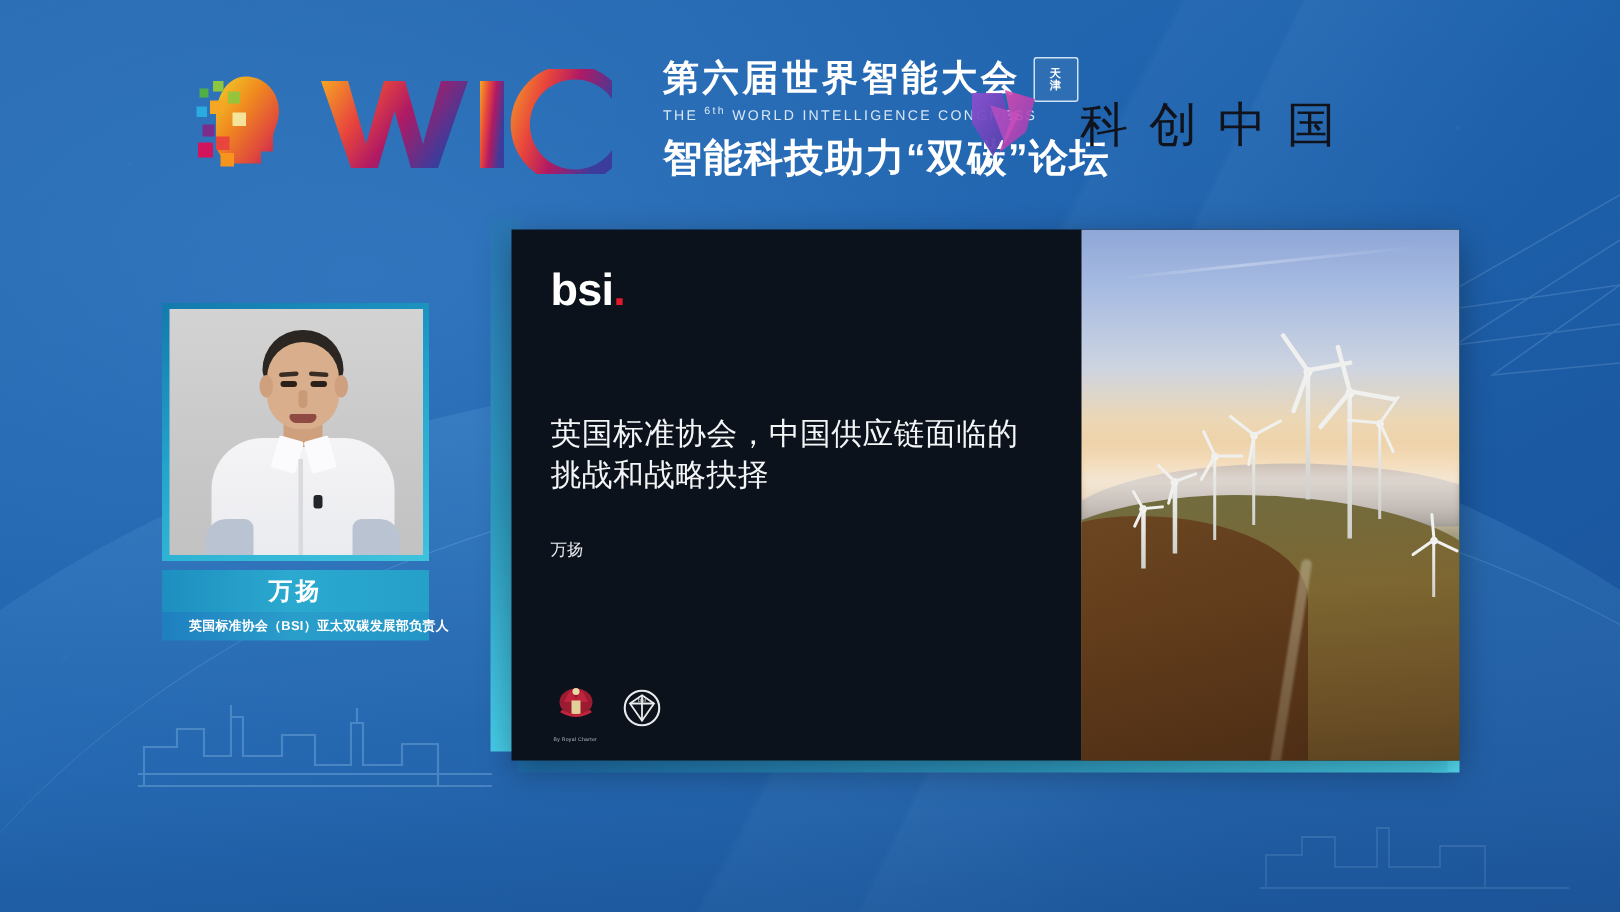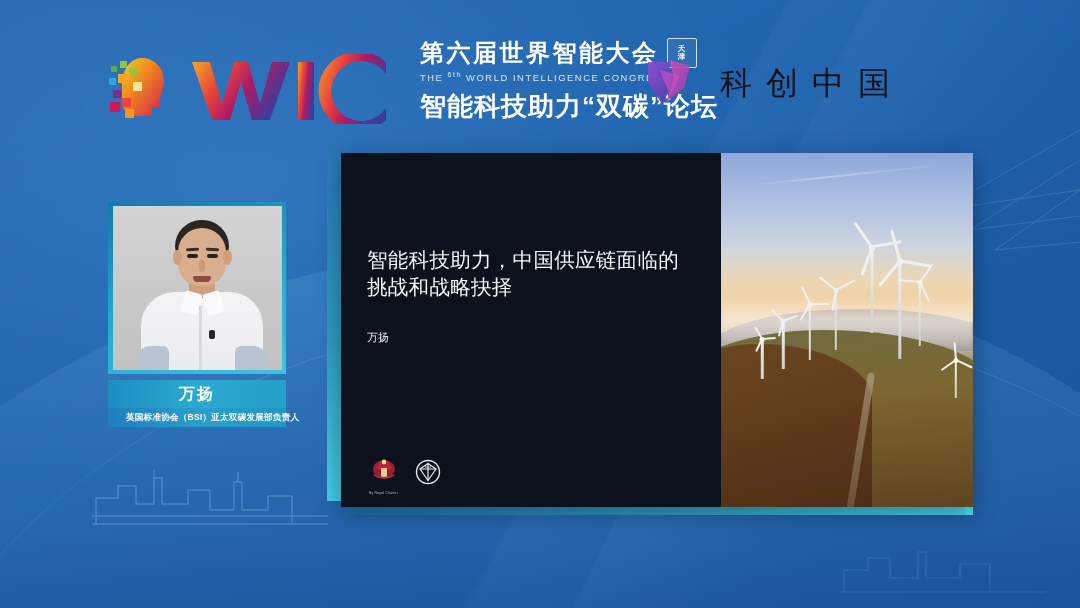--- a/index.html
+++ b/index.html
@@ -66,22 +66,22 @@
   }
 
   
   .header {
     position: absolute; left: 0; top: 0;
     width: 1080px; height: 150px;
     display: flex; align-items: center;
     z-index: 6;
   }
   .wic-block {
-    position: absolute; left: 108px; top: 38px;
-    display: flex; align-items: flex-end; gap: 16px;
+    position: absolute; left: 130px; top: 38px;
+    display: flex; align-items: center; gap: 16px;
   }
   .wic-mark { width: 66px; height: 72px; }
   .wic-word { height: 70px; }
   .wic-text { margin-left: 4px; }
   .wic-line1 {
     display: flex; align-items: center; gap: 8px;
   }
   .wic-cn-main {
     font-size: 24px; font-weight: 700; color: #ffffff;
     letter-spacing: 2.5px; line-height: 1.12;
@@ -484,22 +484,23 @@
   </div>
 
   <div class="slide-wrap">
     <div class="frame-accent-tl"></div>
     <div class="frame-accent-r"></div>
     <div class="frame-accent-b"></div>
 
     <div class="slide">
 
       <div class="slide-left">
-
-        <div class="slide-title">智能科技助力，中国供应链面临的挑战和战略抉择</div>
+        <div class="bsi-logo"><span>bsi</span><i>.</i></div>
+
+        <div class="slide-title">英国标准协会，中国供应链面临的挑战和战略抉择</div>
 
         <div class="slide-byline">
           <div class="slide-author">万扬</div>
         </div>
 
         <div class="slide-footer-logos">
           <div style="position:relative">
             <svg class="crest" viewBox="0 0 30 30">
               <ellipse cx="15" cy="14" rx="11" ry="9" fill="#9b1b30"></ellipse>
               <path d="M7 14 L11 6 L15 12 L19 6 L23 14 Z" fill="#c0243c"></path>

